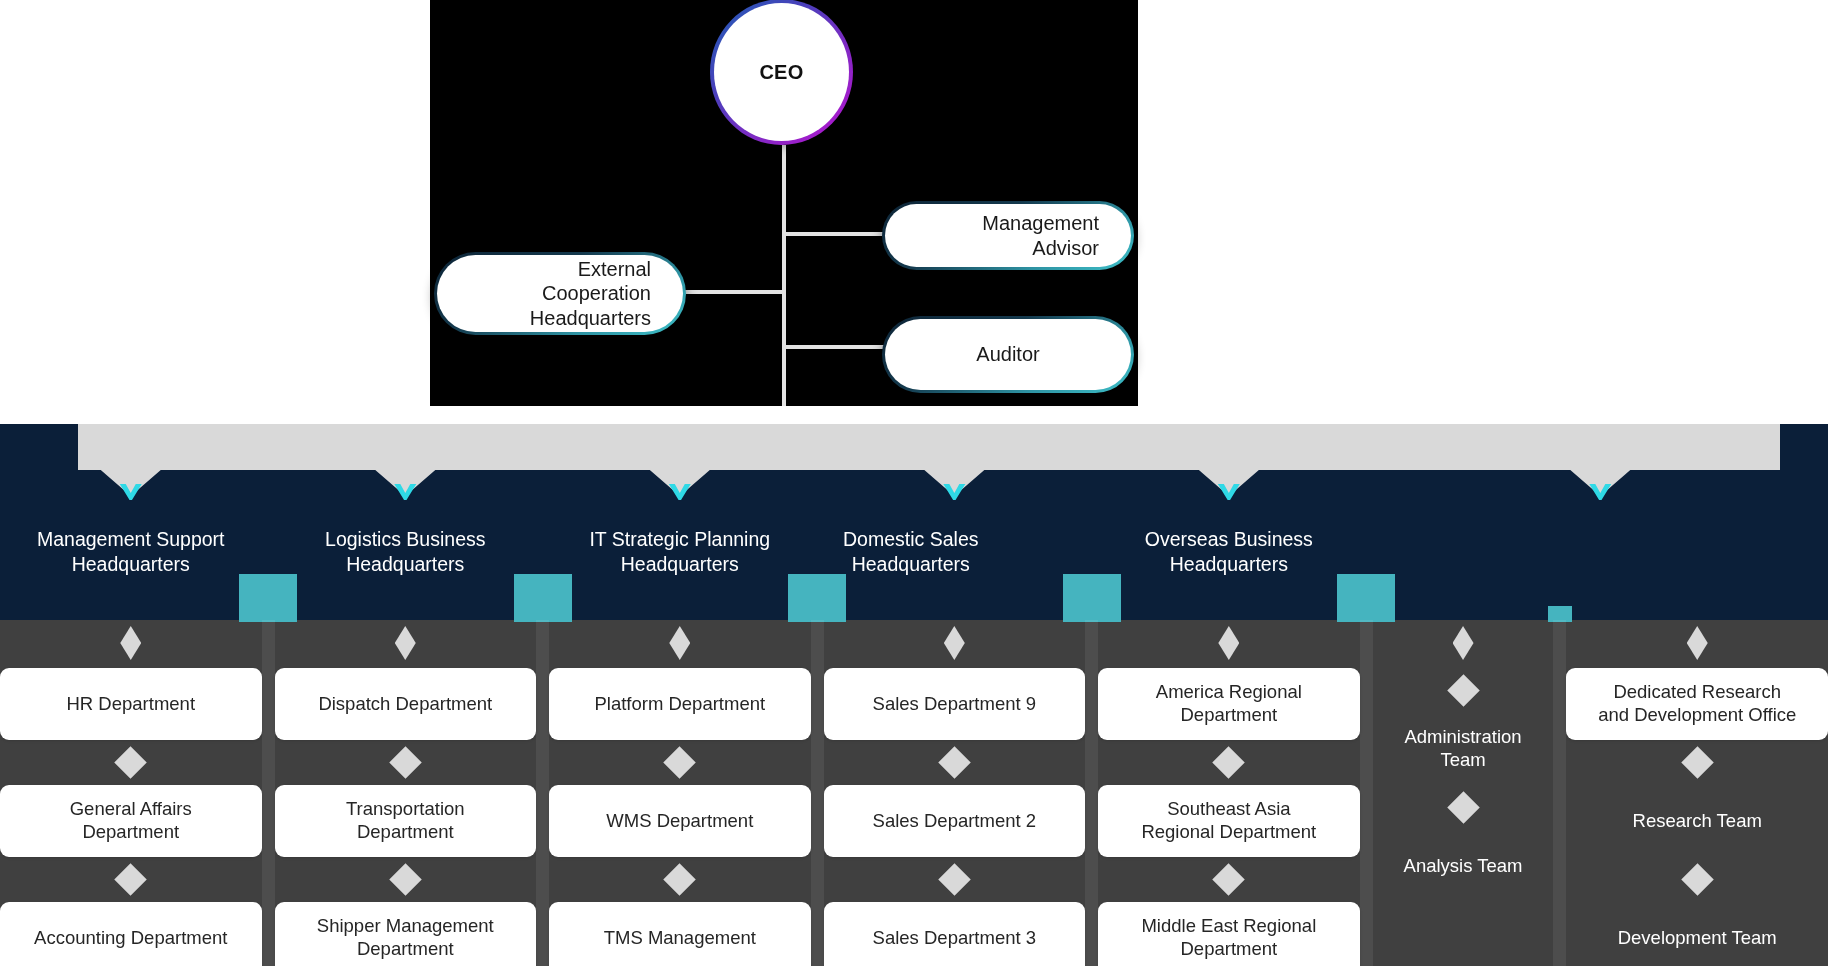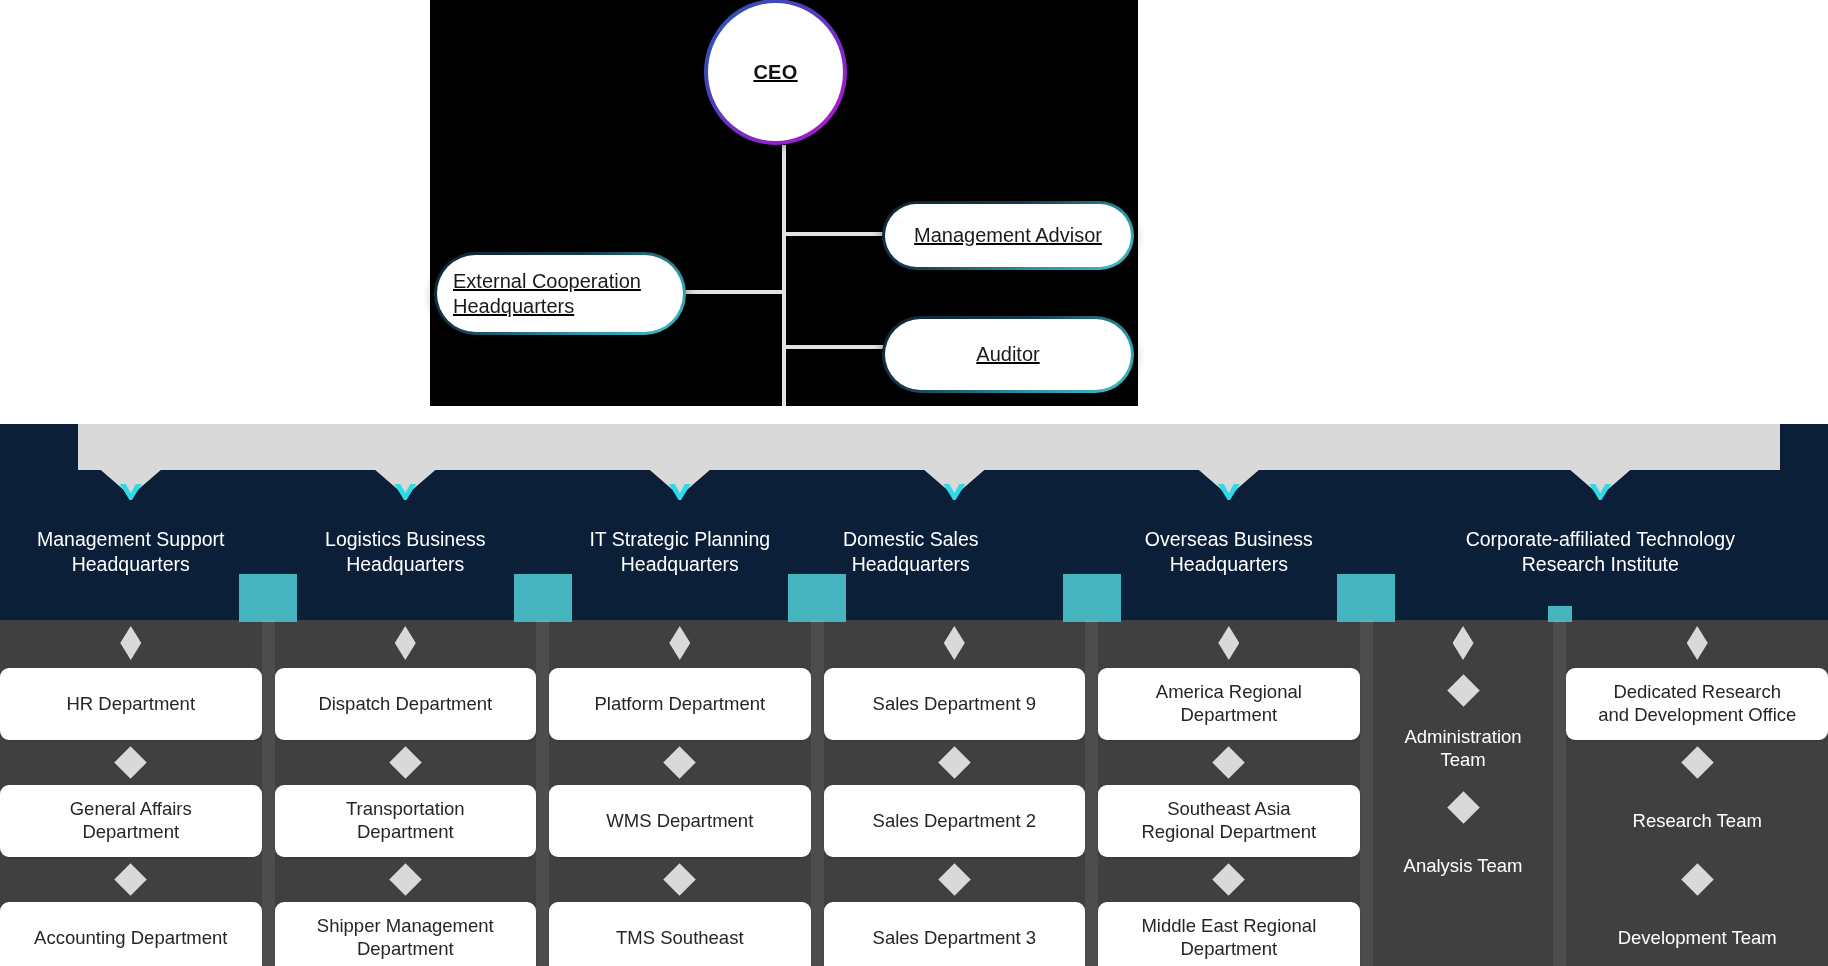--- a/index.html
+++ b/index.html
@@ -34,32 +34,31 @@
   .line { position: absolute; background: #e3e3e3; }
 
   .line-ceo-down   { left: 352px; top: 145px;  width: 4px;  height: 261px; }
   .line-advisor    { left: 352px; top: 232px;  width: 104px; height: 4px; }
   .line-ext-horiz  { left: 230px; top: 290px;  width: 126px; height: 4px; }
   .line-auditor    { left: 352px; top: 345px;  width: 104px; height: 4px; }
 
   
   .ceo-node {
     position: absolute;
-    left: 274px;
+    left: 280px;
     top: -1px;
     width: 143px;
     height: 146px;
     border-radius: 50%;
     background: linear-gradient(135deg, #1e5fb4 0%, #4b3fbb 35%, #8b25c6 70%, #bb15d2 100%);
     padding: 4px;
     display: flex;
     align-items: flex-end;
     justify-content: center;
     filter: drop-shadow(0 2px 5px rgba(0,0,0,0.35));
-    text-decoration: underline;
   }
   .ceo-inner {
     width: 100%;
     height: 100%;
     border-radius: 50%;
     background: #ffffff;
     display: flex;
     align-items: center;
     justify-content: center;
   }
@@ -81,23 +80,22 @@
     filter: drop-shadow(0 3px 6px rgba(0,0,0,0.45));
   }
   .pill-inner {
     width: 100%;
     height: 100%;
     border-radius: 999px;
     background: #ffffff;
     display: flex;
     align-items: center;
     justify-content: center;
-    text-align: left;
-    padding: 0 16px;
-    text-decoration: underline;
+    text-align: right;
+    padding: 0 32px;
   }
   .pill-label {
     font-size: 20px;
     color: #1a1a1a;
     line-height: 1.22;
   }
 
   .pill-ext {
     left: 4px;  top: 252px;  width: 252px; height: 83px;
     background: linear-gradient(150deg, #0d2436 0%, #14394d 38%, #2e93a3 72%, #3ec0c9 100%);
@@ -328,24 +326,20 @@
 Headquarters</span>
         </div>
         <div class="hq-cell" style="position: absolute; left: 780px; width: 261.522px; top: 74px; height: 96px;">
           <span class="hq-label">Domestic Sales
 Headquarters</span>
         </div>
         <div class="hq-cell" style="position: absolute; left: 1098.09px; width: 261.522px; top: 74px; height: 96px;">
           <span class="hq-label">Overseas Business
 Headquarters</span>
         </div>
-        <div class="hq-cell" style="position: absolute; left: 1372.61px; width: 455.388px; top: 74px; height: 96px;">
-          <span class="hq-label">Corporate-affiliated Technology
-Research Institute</span>
-        </div>
       </div>
   </div>
 
   <div class="dept-panel">
     <div id="teal-risers">
         <div class="teal-riser" style="left: 239.022px;"></div>
         <div class="teal-riser" style="left: 513.545px;"></div>
         <div class="teal-riser" style="left: 788.067px;"></div>
         <div class="teal-riser" style="left: 1062.59px;"></div>
         <div class="teal-riser" style="left: 1337.11px;"></div>
@@ -395,21 +389,21 @@
           <div class="diamond diamond-top"></div>
           <div class="dept-box">
             <span class="dept-text">Platform Department</span>
           </div>
           <div class="diamond"></div>
           <div class="dept-box">
             <span class="dept-text">WMS Department</span>
           </div>
           <div class="diamond"></div>
           <div class="dept-box">
-            <span class="dept-text">TMS Southeast</span>
+            <span class="dept-text">TMS Management</span>
           </div>
         </div>
         <div class="dept-col" style="position: absolute; left: 823.567px; width: 261.522px; top: 0px;">
           <div class="diamond diamond-top"></div>
           <div class="dept-box">
             <span class="dept-text">Sales Department 9</span>
           </div>
           <div class="diamond"></div>
           <div class="dept-box">
             <span class="dept-text">Sales Department 2</span>

